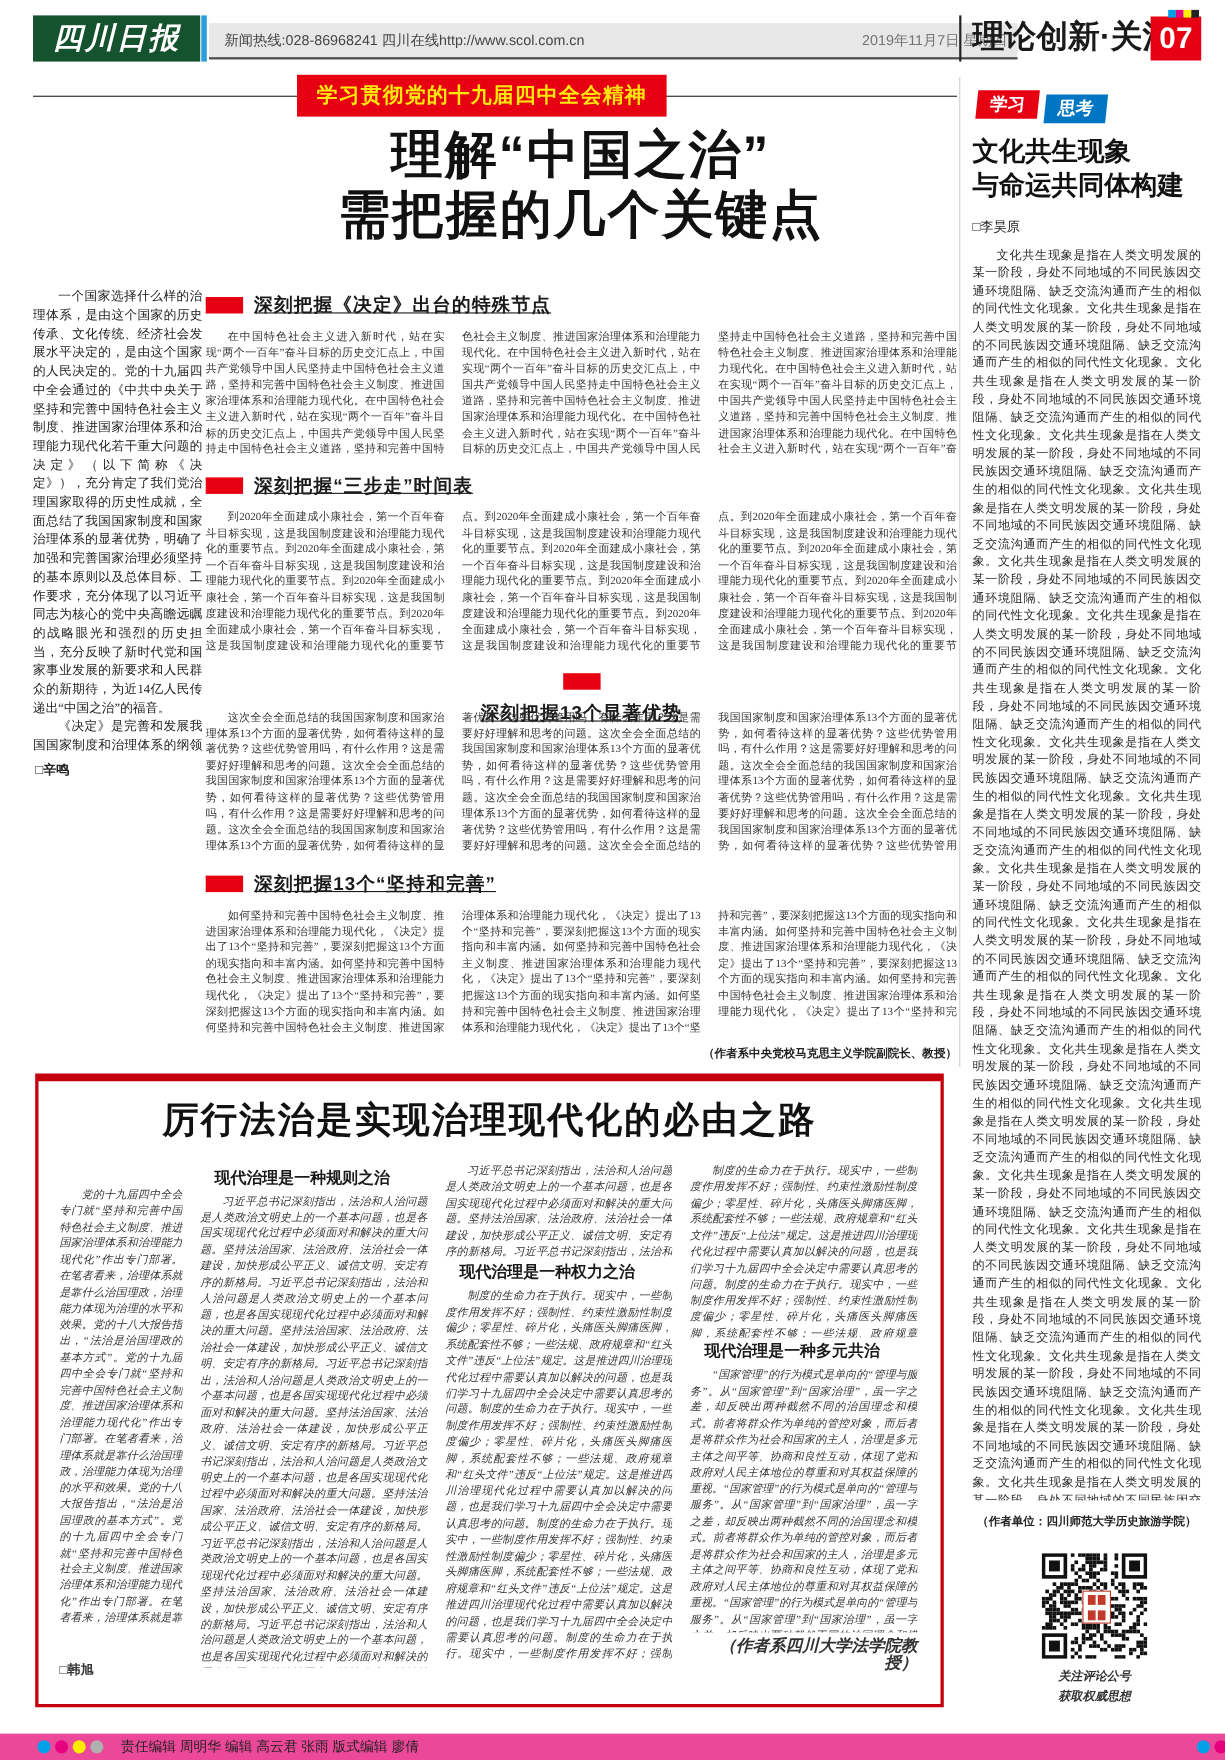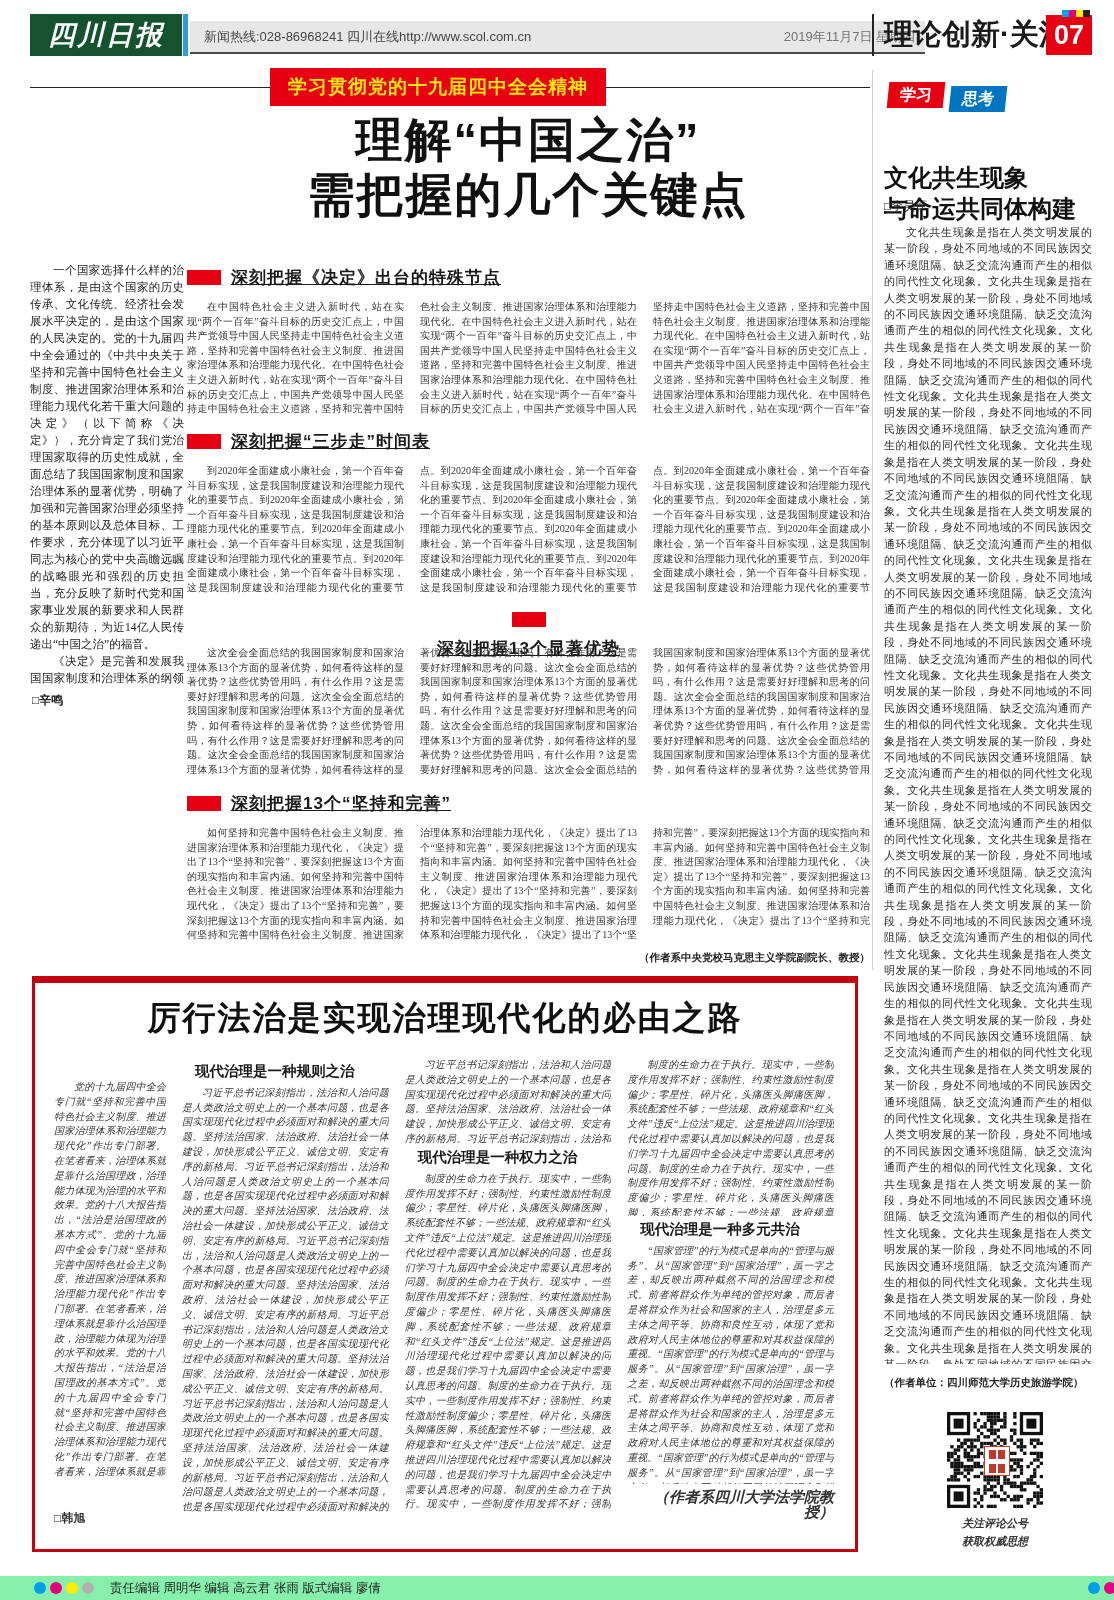--- a/index.html
+++ b/index.html
@@ -39,25 +39,25 @@
         text-align:justify;color:#333;overflow:hidden;}
   .sec-body{text-indent:2em;}
   #main-attr{left:500px;top:951px;width:370px;text-align:right;font-size:10.5px;font-weight:bold;
         font-family:"Liberation Serif",serif;}
   #col-rule{left:872px;top:70px;width:1px;height:900px;background:#cfcfcf;}
   
   .badge{height:26px;padding:0 12px;color:#fff;font-size:16px;font-weight:900;
         display:flex;align-items:center;justify-content:center;}
   #badge-study{left:888px;top:82px;background:#e60012;transform:skewX(-6deg);}
   #badge-think{left:950px;top:86px;background:#0075c2;transform:skewX(-6deg);}
-  #sb-headline{left:884px;top:122px;width:210px;font-size:24px;line-height:31px;font-weight:900;color:#111;margin-top:40px;}
+  #sb-headline{left:884px;top:122px;width:210px;font-size:24px;line-height:31px;font-weight:900;color:#111;}
   #sb-byline{left:884px;top:198px;font-size:12px;}
   #sb-body{left:884px;top:224px;width:208px;height:1140px;font-family:"Liberation Serif",serif;
         font-size:11px;line-height:16.4px;text-align:justify;color:#2b2b2b;overflow:hidden;text-indent:2em;}
-  #sb-attr{left:884px;top:1376px;width:208px;text-align:left;font-size:10.5px;font-weight:bold;
+  #sb-attr{left:884px;top:1376px;width:208px;text-align:center;font-size:10.5px;font-weight:bold;
         font-family:"Liberation Serif",serif;}
   #qr{left:947px;top:1412px;width:96px;height:96px;}
   #qr-seal{left:984px;top:1446px;width:24px;height:28px;background:#fff;border:1.5px solid #c0392b;
         display:flex;flex-wrap:wrap;align-items:center;justify-content:center;}
   #qr-seal i{width:7px;height:9px;background:#c0392b;margin:1px;display:block;}
   .qr-cap{left:900px;width:190px;text-align:center;font-size:11px;font-weight:bold;
         font-family:"Liberation Serif",serif;font-style:italic;color:#333;}
   
   #box{left:32px;top:976px;width:820px;height:566px;border:3px solid #c4000f;border-top-width:7px;background:#fff;}
   #box-headline{left:32px;top:996px;width:826px;text-align:center;font-size:33px;font-weight:900;
@@ -66,21 +66,21 @@
   .bcol{font-family:"Liberation Serif",serif;font-style:italic;font-size:10px;line-height:14.8px;
         text-align:justify;color:#333;}
   #bcol-intro{width:112px;flex:none;display:flex;flex-direction:column;padding-top:22px;}
   #bcol-intro .txt{overflow:hidden;height:400px;text-indent:2em;}
   #box-byline{font-style:normal;font-weight:bold;font-size:12px;font-family:"Liberation Sans",sans-serif;margin-top:auto;}
   .bcol .sub{font-style:normal;font-family:"Liberation Sans",sans-serif;font-size:14.5px;font-weight:800;
         color:#1a1a1a;margin:6px 0 7px 13px;}
   .bcol .fill{overflow:hidden;text-indent:2em;}
   #box-attr{font-style:italic;font-weight:bold;text-align:right;font-size:15px;margin-top:6px;}
   
-  #footer{left:0;top:1576px;width:1114px;height:24px;background:#86efac;display:flex;align-items:center;}
+  #footer{left:0;top:1576px;width:1114px;height:24px;background:#ec4899;display:flex;align-items:center;}
   .dot{width:12px;height:12px;border-radius:50%;display:inline-block;margin-right:4px;flex:none;}
   #footer .credits{font-size:12.5px;color:#222;margin-left:12px;white-space:nowrap;}
   #footer .right-dots{margin-left:auto;margin-right:-6px;display:flex;}
 </style>
 </head>
 <body>
 
 <div id="page">
 
   <div class="abs" id="logo">四川日报</div>

